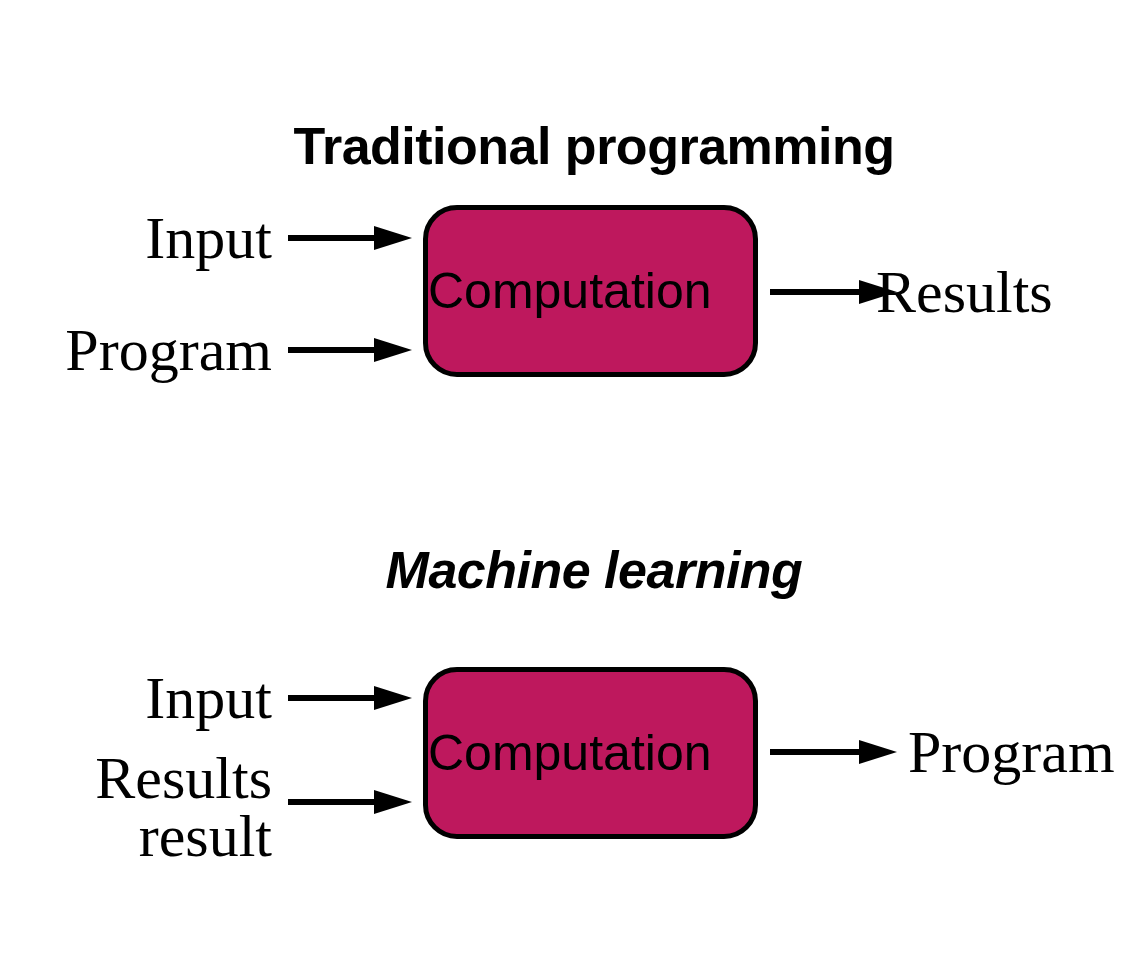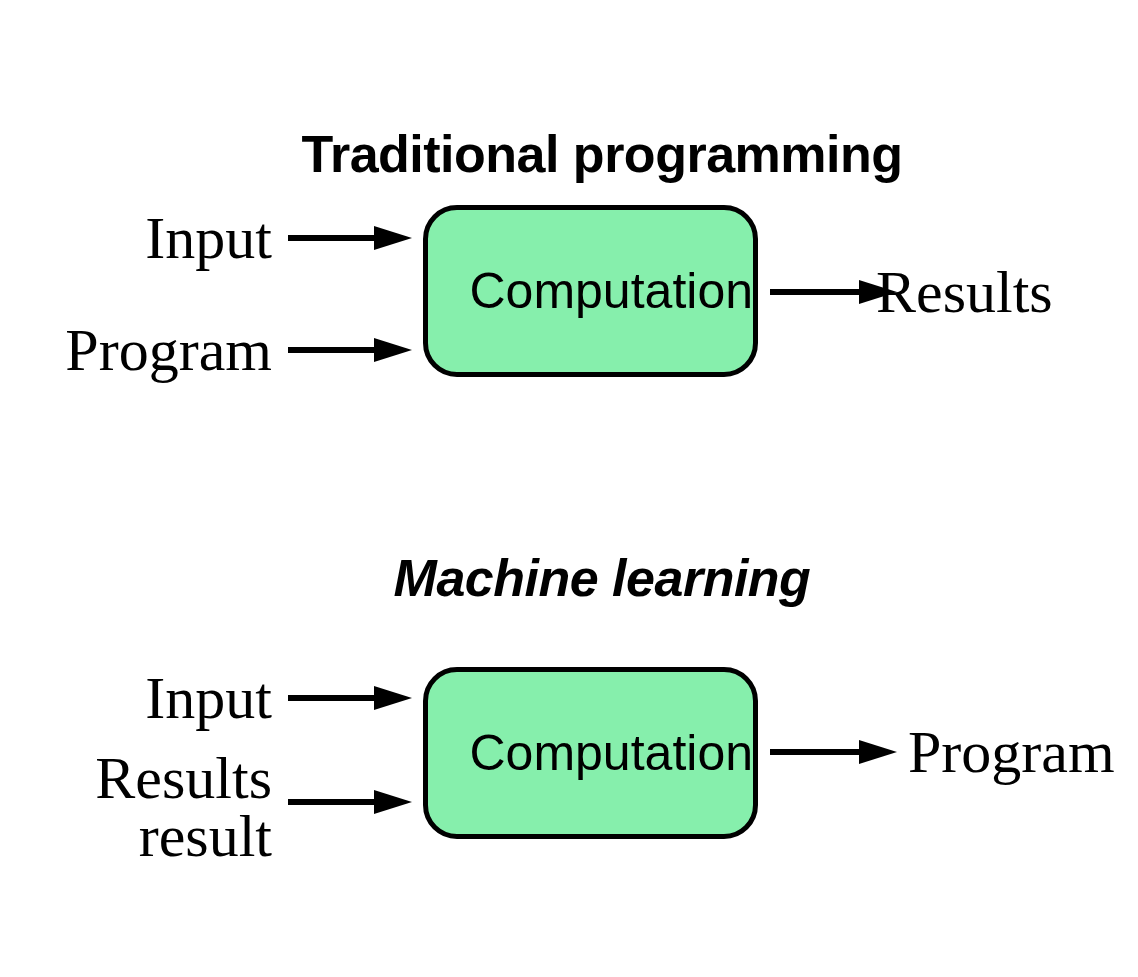--- a/index.html
+++ b/index.html
@@ -11,21 +11,21 @@
     position: relative;
     width: 1138px;
     height: 977px;
     background: #ffffff;
     overflow: hidden;
     font-family: "Liberation Sans", "DejaVu Sans", sans-serif;
     color: #000000;
   }
   .title {
     position: absolute;
-    margin: 12px;
+    margin: 4px;
     transform: translateX(-50%);
     white-space: nowrap;
     font-size: 52px;
     font-weight: bold;
     line-height: 60px;
     letter-spacing: -0.5px;
   }
   .label {
     position: absolute;
     font-size: 60px;
@@ -41,24 +41,24 @@
     width: 190px;
     text-align: right;
   }
   .process-box {
     position: absolute;
     box-sizing: border-box;
     width: 335px;
     height: 172px;
     border: 5px solid #000000;
     border-radius: 34px;
-    background: #86efac;
+    background: #be185d;
     display: flex;
     align-items: center;
-    justify-content: flex-end;
+    justify-content: flex-start;
     font-size: 50px;
   }
   .arrow {
     position: absolute;
     display: block;
   }
 </style>
 </head>
 <body>
 

